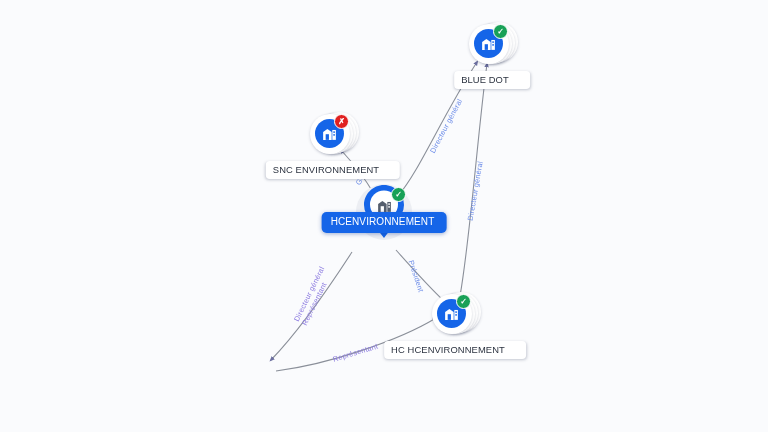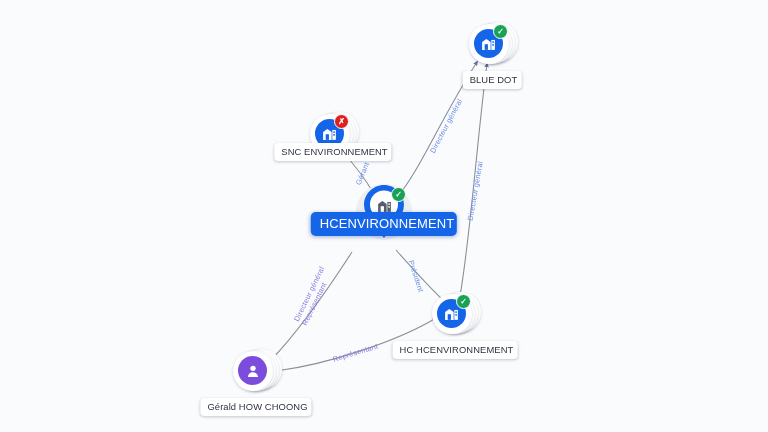--- a/index.html
+++ b/index.html
@@ -112,33 +112,33 @@
     background: #eceef3;
   }
 
   .node-label {
     position: absolute;
     left: 50%;
     transform: translateX(-50%);
     white-space: nowrap;
     font-size: 9.4px;
     line-height: 1;
-    padding: 4px 4px 5px 7px;
+    padding: 4px 21px 5px 7px;
     border-radius: 4px;
     background: #ffffff;
     color: #2c3340;
     box-shadow: 0 1px 3px rgba(40,50,80,.26);
     letter-spacing: .1px;
   }
   .node-label.selected {
     background: #1565e8;
     color: #ffffff;
     border-radius: 5px;
-    font-size: 13px;
-    padding: 5px 3px 6px 9px;
+    font-size: 10px;
+    padding: 5px 12px 6px 9px;
     box-shadow: 0 1px 4px rgba(20,60,150,.4);
   }
 </style>
 </head>
 <body>
 
 <div id="graph-canvas" style="background: rgb(250, 251, 253);">
 
   <svg id="edge-layer" viewBox="0 0 768 432" xmlns="http://www.w3.org/2000/svg">
     <defs>
@@ -201,21 +201,21 @@
         <svg width="17" height="17" viewBox="0 0 24 24" aria-hidden="true">
           <path d="M3 21V10l6-4.2L15 10v11H3z" fill="#ffffff"></path>
           <rect x="16" y="7" width="5" height="14" fill="#ffffff"></rect>
           <rect x="6.6" y="13" width="4.6" height="8" fill="#1565e8"></rect>
           <rect x="17.3" y="9" width="2.4" height="2" fill="#1565e8"></rect>
           <rect x="17.3" y="13" width="2.4" height="2" fill="#1565e8"></rect>
         </svg>
       </div>
       <div class="node-badge err" style="left:24px; top:3px;">✗</div>
     </div>
-    <div class="node-label" style="top:32px;">SNC ENVIRONNEMENT</div>
+    <div class="node-label" style="top:50px;">SNC ENVIRONNEMENT</div>
   </div>
 
   <div class="node" style="left:384px; top:213px;">
     <div class="node-stack">
       <div class="pin-wrap">
         <div class="pin-halo"></div>
         <svg width="62" height="66" viewBox="0 0 62 66" aria-hidden="true" style="position:absolute;left:0;top:0;">
           <path d="M31 5 C20 5 11 14 11 25 C11 37 24 48 31 58 C38 48 51 37 51 25 C51 14 42 5 31 5 Z" fill="#1565e8"></path>
           <circle cx="31" cy="24.5" r="14" fill="#ffffff"></circle>
         </svg>
@@ -247,29 +247,14 @@
           <rect x="6.6" y="13" width="4.6" height="8" fill="#1565e8"></rect>
           <rect x="17.3" y="9" width="2.4" height="2" fill="#1565e8"></rect>
           <rect x="17.3" y="13" width="2.4" height="2" fill="#1565e8"></rect>
         </svg>
       </div>
       <div class="node-badge ok" style="left:24px; top:3px;">✓</div>
     </div>
     <div class="node-label" style="top:50px;">HC HCENVIRONNEMENT</div>
   </div>
 
-  <div class="node" style="left:256px; top:371px;">
-    <div class="node-stack">
-      <div class="stack-disc d1"></div>
-      <div class="stack-disc d2"></div>
-      <div class="stack-disc d3"></div>
-      <div class="stack-disc d4"></div>
-      <div class="node-circle person">
-        <svg width="16" height="16" viewBox="0 0 24 24" aria-hidden="true">
-          <circle cx="12" cy="8" r="4" fill="#ffffff"></circle>
-          <path d="M4.5 21c0-4.2 3.4-7 7.5-7s7.5 2.8 7.5 7z" fill="#ffffff"></path>
-        </svg>
-      </div>
-    </div>
-    <div class="node-label" style="top:50px;">Gérald HOW CHOONG</div>
-  </div>
 
 </div>
 
 </body></html>

